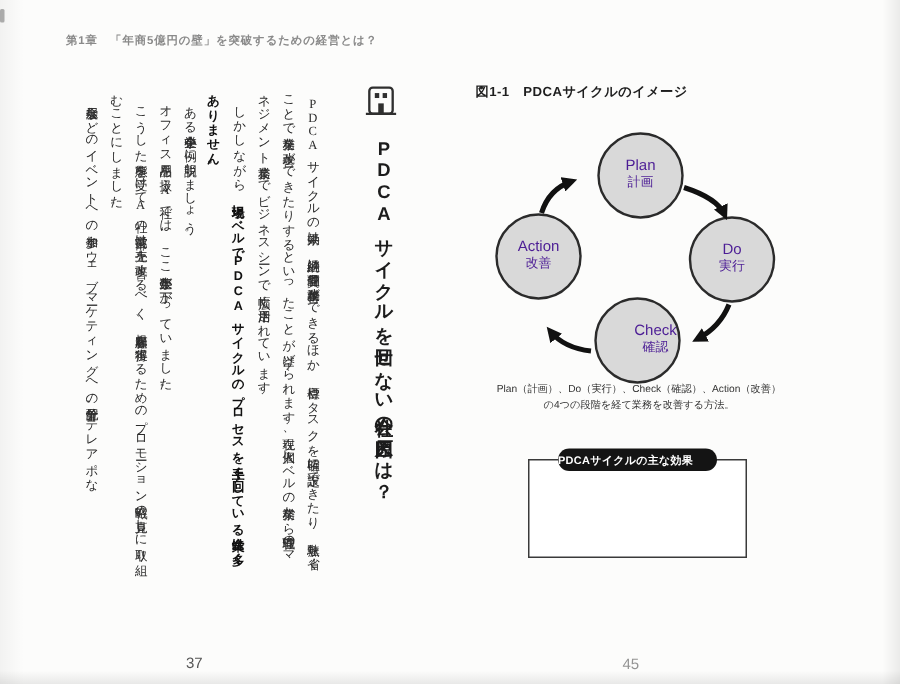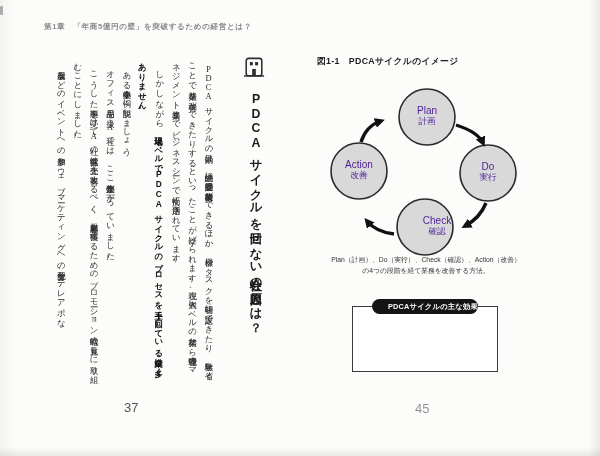--- a/index.html
+++ b/index.html
@@ -34,21 +34,21 @@
   }
   .v-body{
     position:absolute;left:29px;top:57px;width:187px;height:321px;
     writing-mode:vertical-rl;text-orientation:upright;
     font-family:"Liberation Serif", serif;
     font-size:8.4px;line-height:16.4px;color:#2b2b2b;
   }
   .v-body p{margin:0;text-indent:1em;}
   .v-body strong{font-family:"Liberation Sans", sans-serif;font-weight:700;color:#111;}
 
-  .page-number{position:absolute;font-size:13px;color:#555;}
+  .page-number{position:absolute;font-size:10px;color:#555;margin-top:37px;}
   .page-number.left{left:124px;top:400px;}
   .page-number.right{left:415px;top:401px;color:#949494;}
 
   
   .figure-label{
     position:absolute;left:317px;top:56px;
     font-size:8.8px;font-weight:700;color:#1e1e1e;letter-spacing:.3px;white-space:nowrap;
   }
   .diagram-svg{position:absolute;left:329px;top:78px;width:200px;height:180px;}
   .node-label{
@@ -64,21 +64,21 @@
     font-size:6.8px;line-height:11px;color:#333;font-weight:500;
   }
 
   .effects-box{
     position:absolute;left:352px;top:306px;width:146px;height:66px;
     border:1px solid #3a3a3a;background:#fff;box-sizing:border-box;
   }
   .effects-title{
     position:absolute;left:372px;top:299px;width:106px;height:15px;
     background:#141414;border-radius:8px;color:#fff;
-    font-size:7.3px;font-weight:700;text-align:right;line-height:15px;
+    font-size:7.3px;font-weight:700;text-align:left;line-height:15px;
     letter-spacing:.2px;
   }
   .effects-list{
     position:absolute;left:360px;top:317px;width:136px;
     font-size:7.2px;line-height:14px;color:#222;font-weight:500;
   }
   .effects-list div{white-space:nowrap;}
 </style>
 </head>
 <body>

